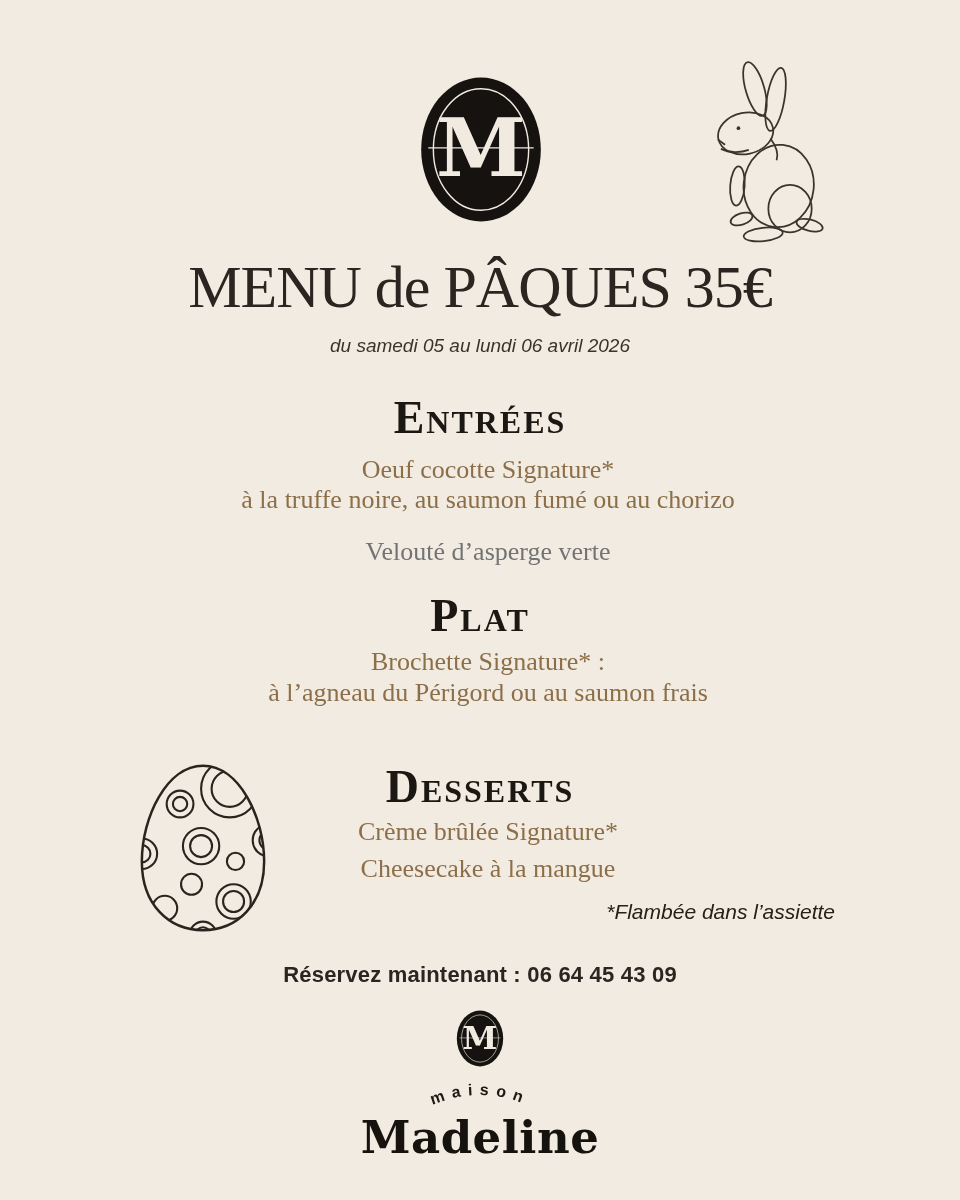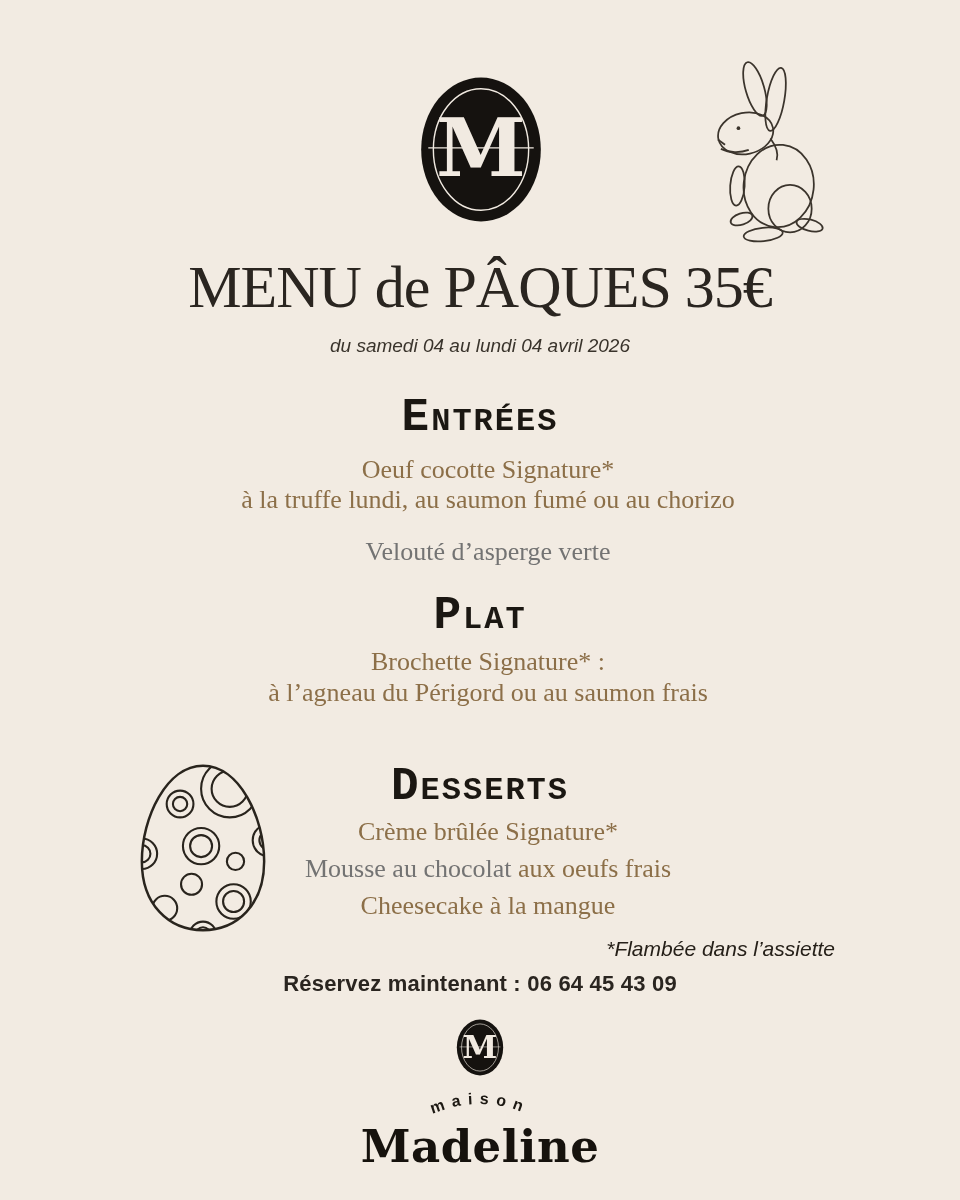--- a/index.html
+++ b/index.html
@@ -17,41 +17,41 @@
 
   .title{
     margin:0;font-family:"Liberation Serif",serif;font-weight:500;
     font-size:60px;line-height:1.05;letter-spacing:-1px;color:#2a2520;
   }
   .subtitle{
     margin:16px 0 0 0;font-family:"Liberation Sans",sans-serif;
     font-style:italic;font-size:19px;font-weight:500;color:#3a342c;
   }
   .section-title{
-    margin:0;font-family:Liberation Mono, monospace;font-variant:small-caps;
+    margin:0;font-family:Liberation Serif, serif;font-variant:small-caps;
     font-weight:700;font-size:46px;line-height:1.0;letter-spacing:2px;color:#1b1712;
   }
   .st-entrees{margin-top:38px;}
   .st-plat{margin-top:26px;}
   .st-desserts{margin-top:56px;}
 
   .dish{font-size:26px;line-height:1.16;color:#8c6f48;padding-left:16px;}
   .dish-muted{color:#737373;}
   .group-1{margin-top:14px;}
   .group-sp{margin-top:22px;}
   .group-tight{margin-top:8px;text-align:center;}
   .dessert-item{margin-top:7px;}
 
   .footnote{
     margin:16px 125px 0 0;text-align:right;
     font-family:"Liberation Sans",sans-serif;font-style:italic;
     font-size:21px;font-weight:500;color:#262019;
   }
   .reservation{
-    margin-top:10px;text-align:center;
+    margin-top:38px;text-align:center;
     font-family:"Liberation Sans",sans-serif;font-weight:700;
     font-size:22px;color:#2a2520;letter-spacing:0.2px;
   }
   .footer-brand{
     margin-top:22px;display:flex;flex-direction:column;align-items:center;
   }
   .logo-bottom{width:48px;height:57px;}
   .brand-arc{width:220px;height:50px;margin-top:4px;}
   .brand-name{
     font-family:"DejaVu Serif",serif;font-weight:700;font-size:45px;
@@ -110,43 +110,40 @@
         <circle cx="139" cy="82" r="10"></circle>
       <circle cx="30" cy="153" r="13"></circle>
       <circle cx="70" cy="181" r="14"></circle>
         <circle cx="70" cy="181" r="8"></circle>
     </g>
   </svg>
 
   <div class="content">
 
     <h1 class="title">MENU de PÂQUES 35€</h1>
-    <div class="subtitle">du samedi 04 au lundi 04 avril 2026</div>
+    <div class="subtitle">du samedi 05 au lundi 06 avril 2026</div>
 
     <h2 class="section-title st-entrees">Entrées</h2>
     <div class="group-1">
       <div class="dish">Oeuf cocotte Signature*</div>
-      <div class="dish">à la truffe lundi, au saumon fumé ou  au chorizo</div>
+      <div class="dish">à la truffe noire, au saumon fumé ou  au chorizo</div>
     </div>
     <div class="group-sp">
       <div class="dish dish-muted">Velouté d’asperge verte</div>
     </div>
 
     <h2 class="section-title st-plat">Plat</h2>
     <div class="group-tight">
       <div class="dish">Brochette Signature* :</div>
       <div class="dish">à l’agneau du Périgord ou au saumon frais</div>
     </div>
 
     <h2 class="section-title st-desserts">Desserts</h2>
     <div class="dessert-item">
       <div class="dish">Crème brûlée Signature*</div>
-    </div>
-    <div class="dessert-item">
-      <div class="dish"><span class="dish-muted">Mousse au chocolat</span> <span>aux oeufs frais</span></div>
     </div>
     <div class="dessert-item">
       <div class="dish">Cheesecake à la mangue</div>
     </div>
 
     <div class="footnote">*Flambée dans l’assiette</div>
 
     <div class="reservation">Réservez maintenant : 06 64 45 43 09</div>
 
     <div class="footer-brand">

